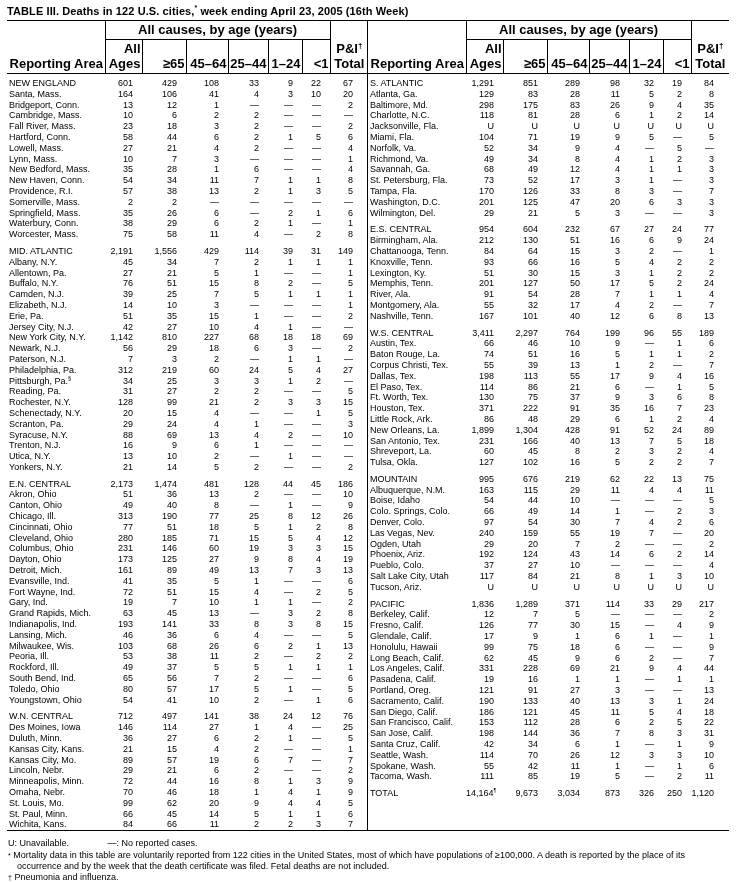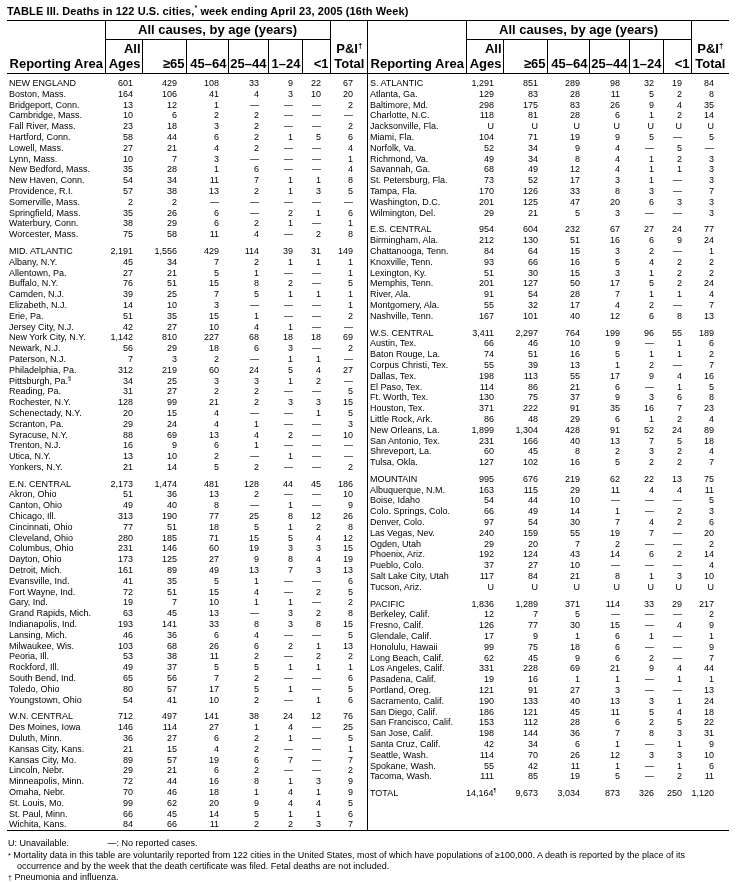--- a/index.html
+++ b/index.html
@@ -117,21 +117,21 @@
               <td class="area">NEW ENGLAND</td>
               <td class="num">601</td>
               <td class="num">429</td>
               <td class="num">108</td>
               <td class="num">33</td>
               <td class="num">9</td>
               <td class="num">22</td>
               <td class="num">67</td>
             </tr>
             <tr class="city">
-              <td class="area">Boston, Mass.</td>
+              <td class="area">Santa, Mass.</td>
               <td class="num">164</td>
               <td class="num">106</td>
               <td class="num">41</td>
               <td class="num">4</td>
               <td class="num">3</td>
               <td class="num">10</td>
               <td class="num">20</td>
             </tr>
             <tr class="city">
               <td class="area">Bridgeport, Conn.</td>

